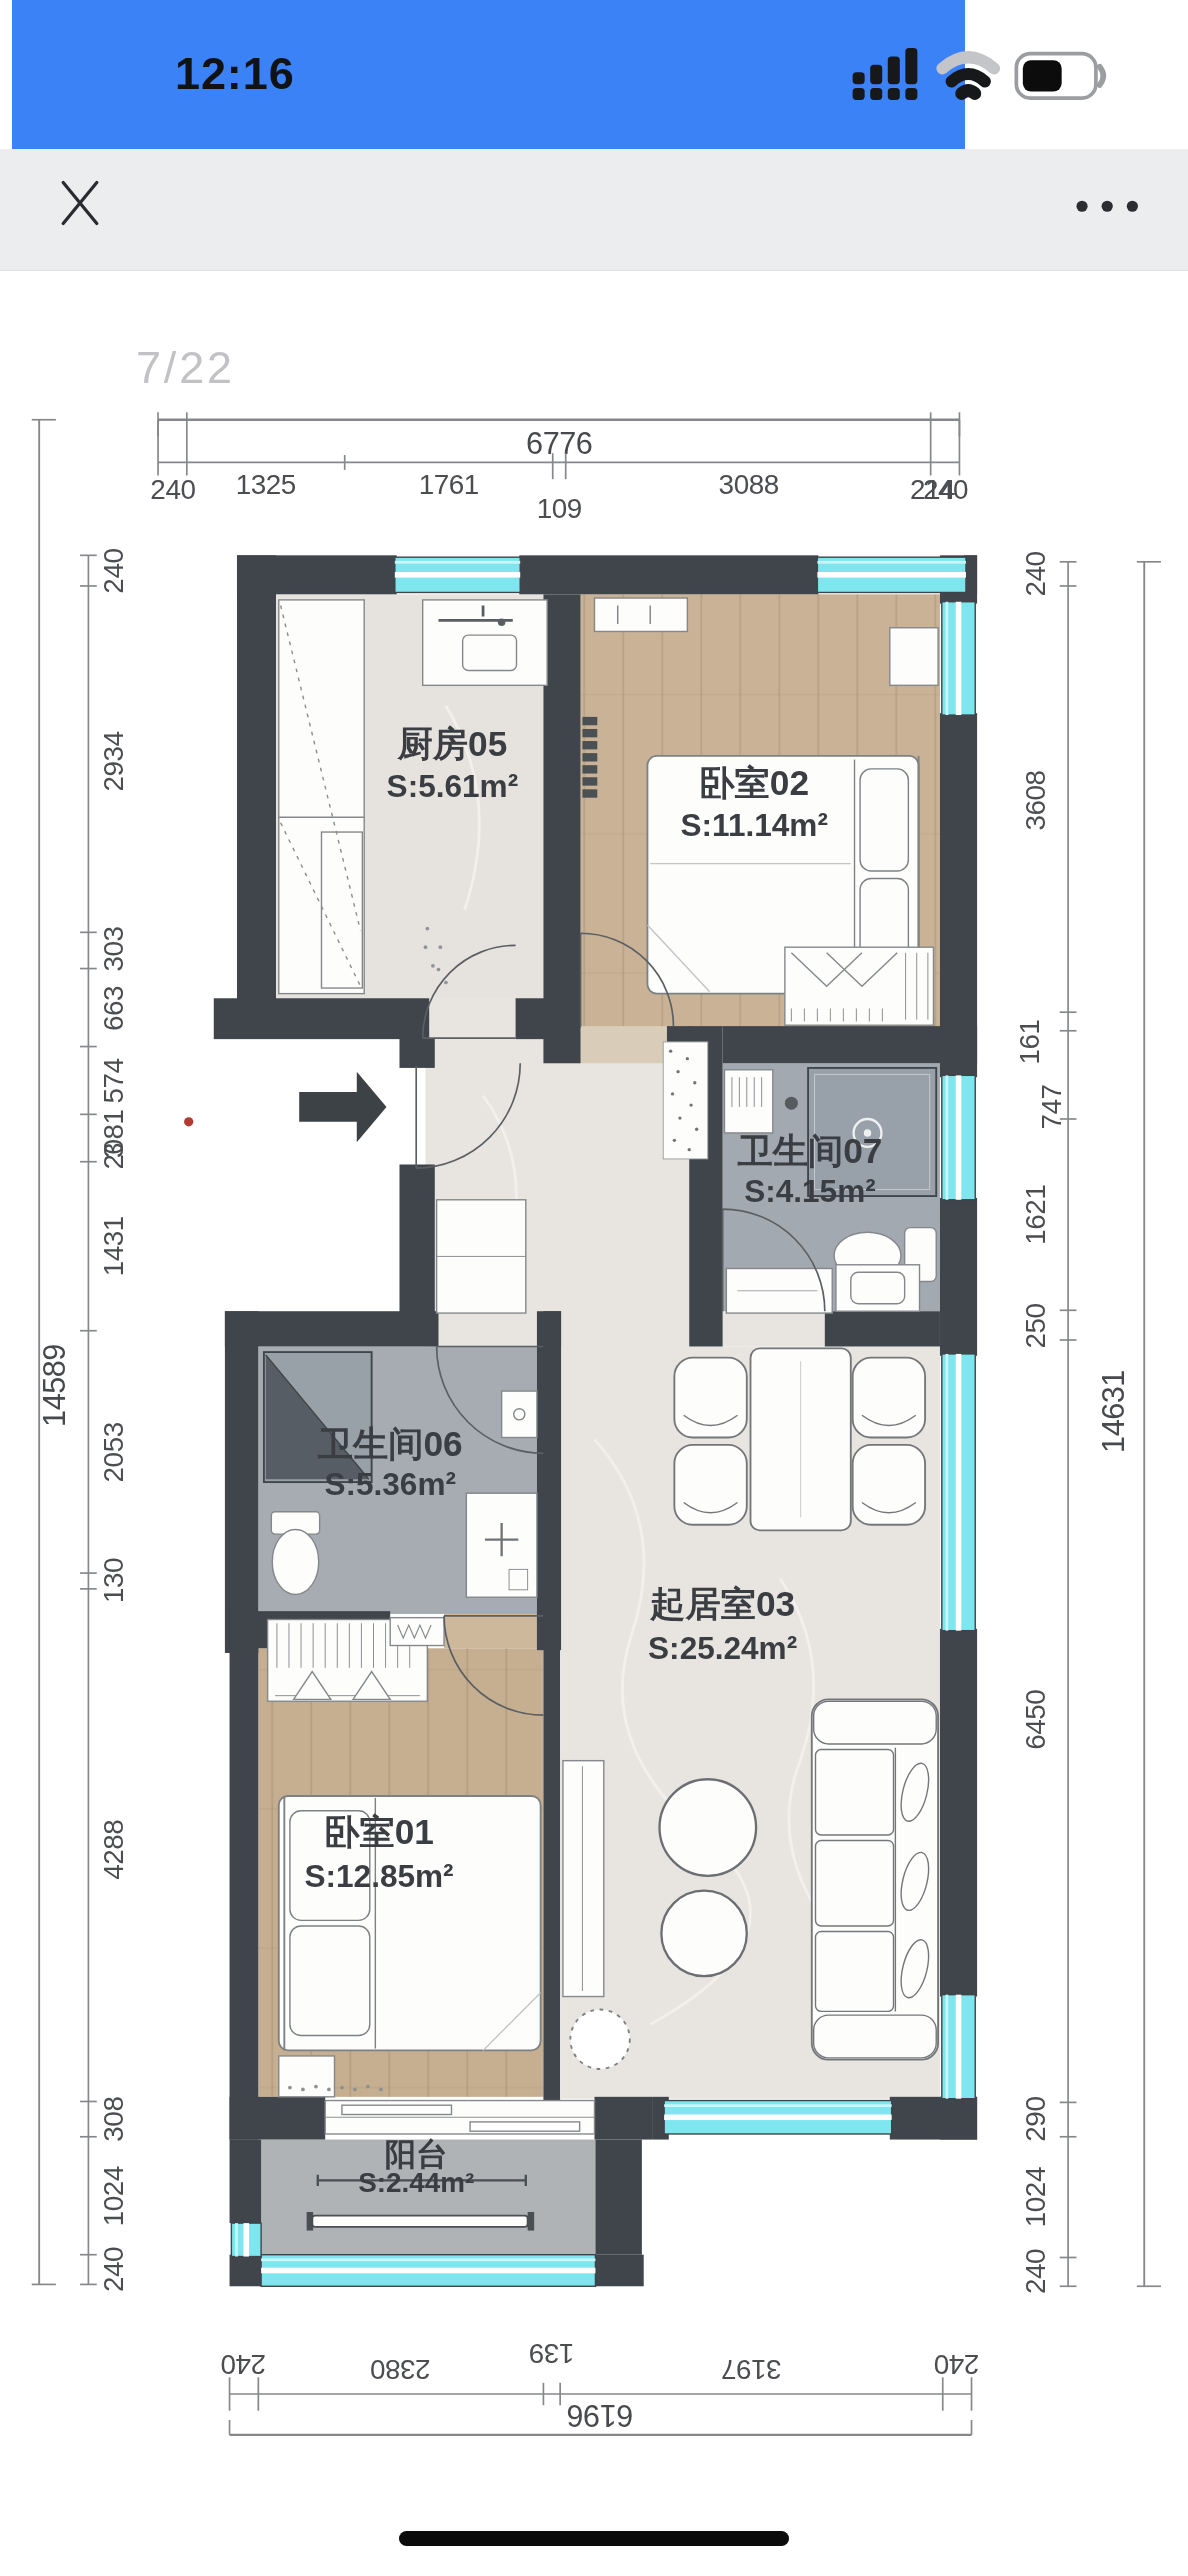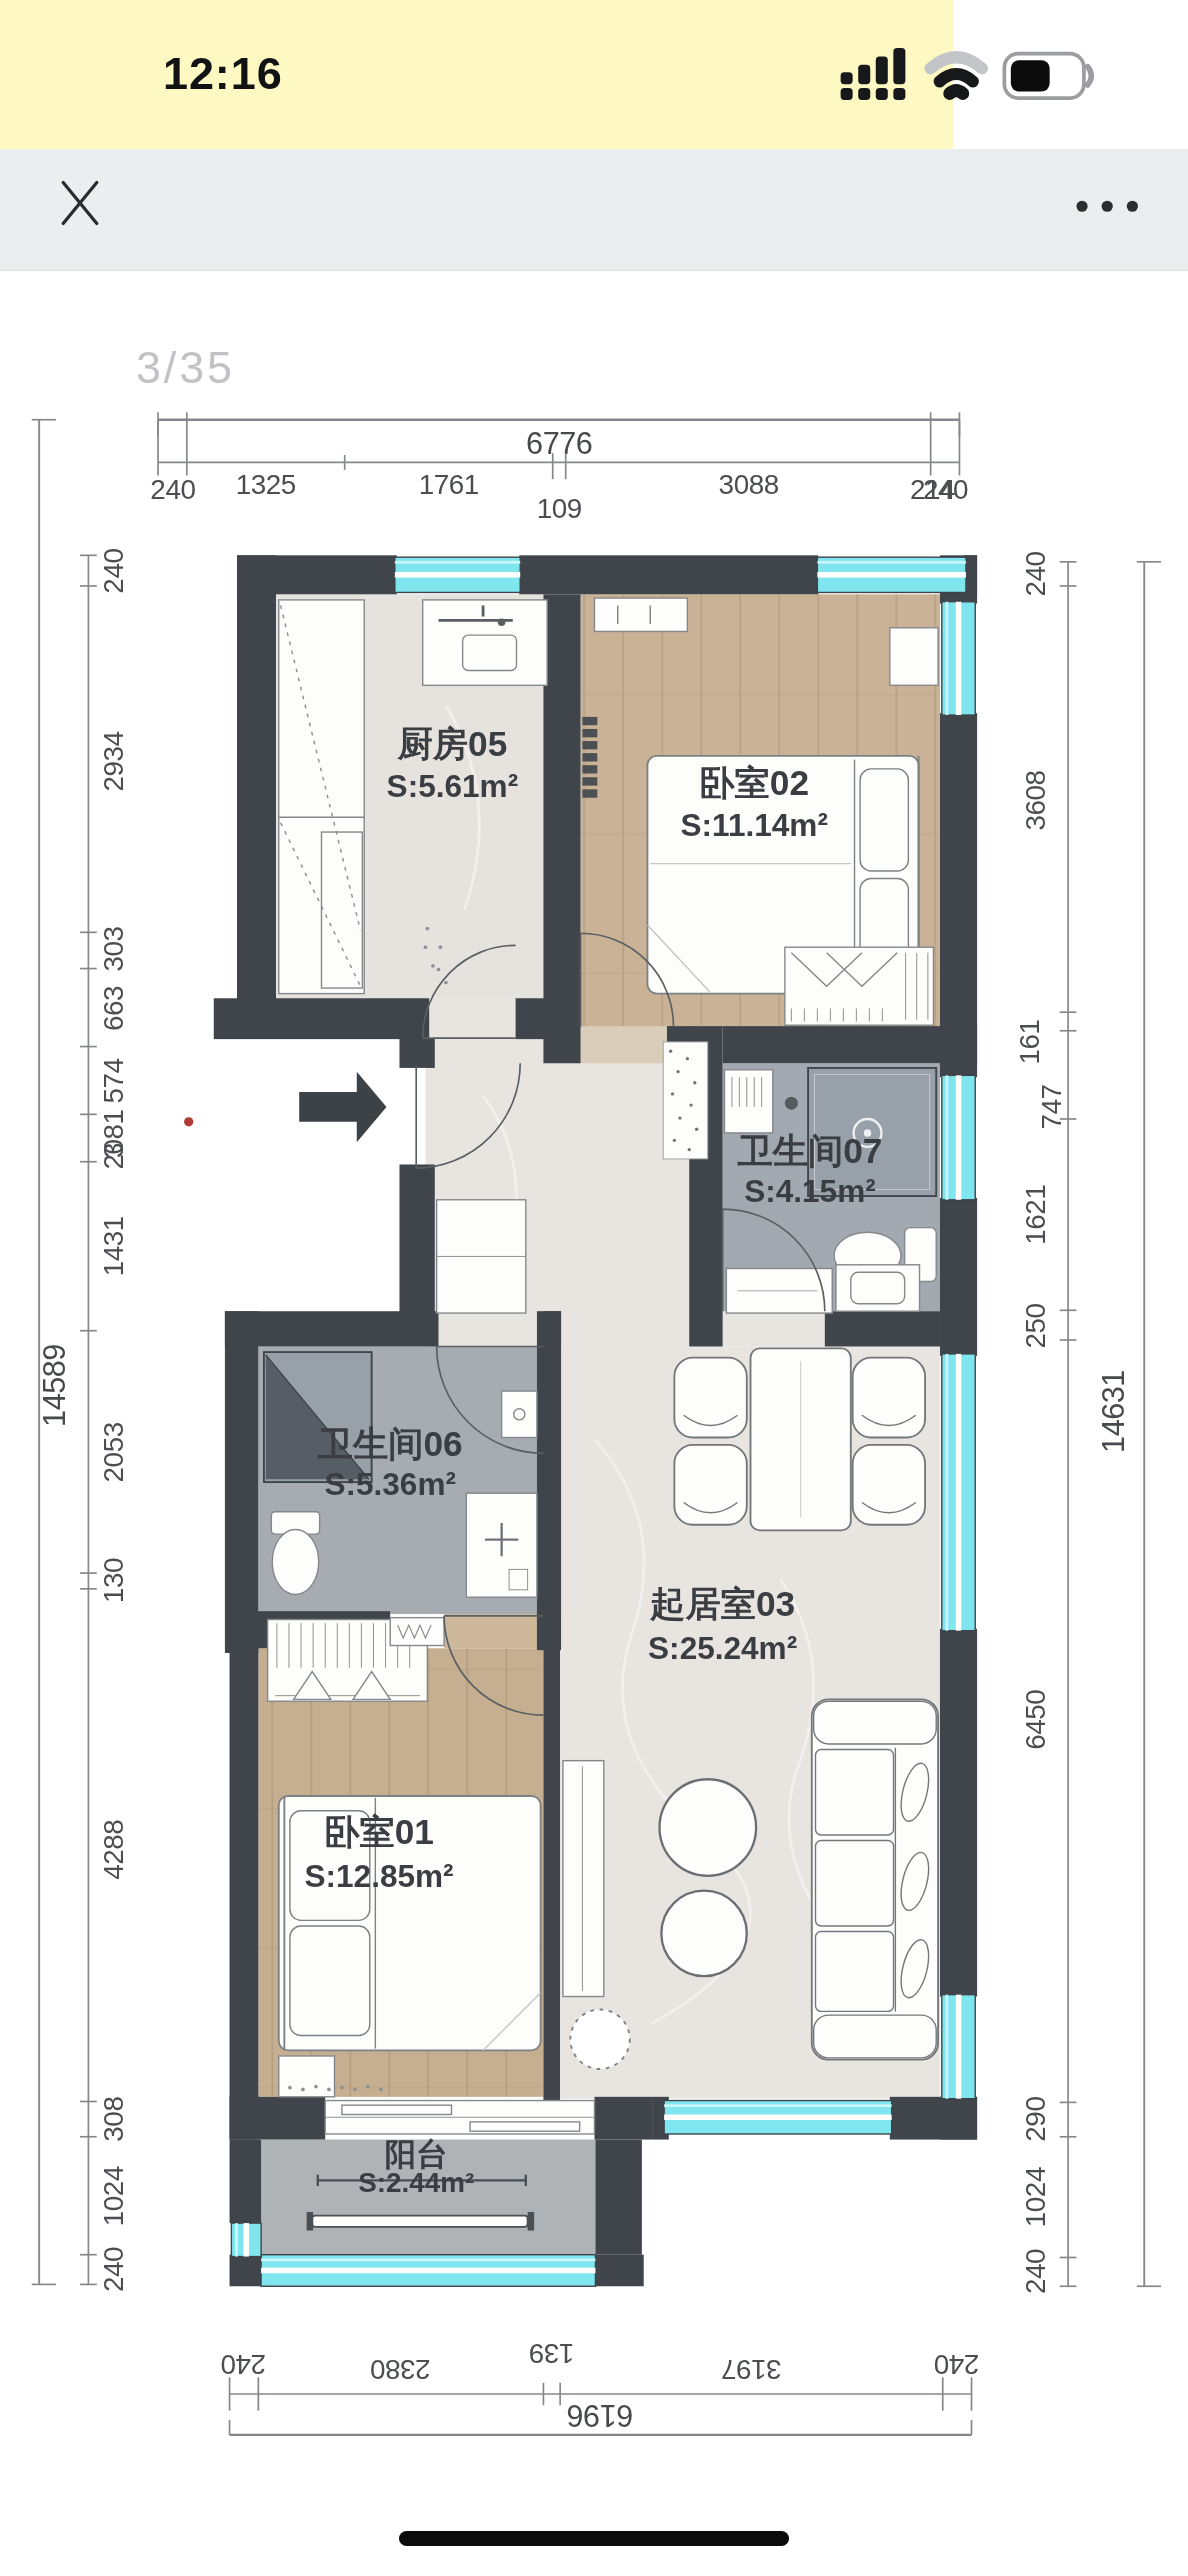--- a/index.html
+++ b/index.html
@@ -1,19 +1,19 @@
 <!DOCTYPE html>
 <html style="font-size:15px"><head>
 <meta charset="utf-8">
 <style>
   html,body{margin:0;padding:0;background:#ffffff;}
   #page{position:relative;width:1189px;height:2576px;background:#fff;overflow:hidden;
         font-family:"Liberation Sans", sans-serif;}
   
-  #statusbar{position:absolute;left:0;top:0;width:953px;height:149px;background:#fef9c3;z-index:3;}
+  #statusbar{position:absolute;left:12px;top:0;width:953px;height:149px;background:#3b82f6;z-index:3;}
   #time{position:absolute;left:163px;top:48px;font-size:45px;font-weight:700;color:#111214;letter-spacing:0.9px;}
   #toolbar{position:absolute;left:0;top:149px;width:1189px;height:121px;background:#ecedef;z-index:3;
            border-bottom:0.9px solid #dfe0e3;}
   #pageind{position:absolute;left:136px;top:342px;font-size:45px;color:#c1c1c6;letter-spacing:2.8px;z-index:3;}
   #homebar{position:absolute;left:399px;top:2531px;width:390px;height:15px;border-radius:8.4px;background:#0b0b0c;z-index:3;}
   #closebtn{position:absolute;left:52px;top:175px;width:56px;height:56px;z-index:4;cursor:pointer;}
   #morebtn{position:absolute;left:1068px;top:182px;width:84px;height:41px;z-index:4;cursor:pointer;}
   svg text{font-family:"Liberation Sans", sans-serif;}
   .dim{font-size:30px;fill:#4b4d51;letter-spacing:-0.5px;}
   .dimt{font-size:33px;fill:#47494d;letter-spacing:-0.5px;}
@@ -60,21 +60,21 @@
   <div id="toolbar"></div>
   <svg id="closebtn" viewBox="0 0 60 60">
     <path d="M12,8 L48,52 M48,8 L12,52" stroke="#2a2b2e" stroke-width="3.5" fill="none" stroke-linecap="round"></path>
   </svg>
   <svg id="morebtn" viewBox="0 0 90 44">
     <circle cx="15" cy="26" r="6" fill="#2c2d30"></circle>
       <circle cx="42" cy="26" r="6" fill="#2c2d30"></circle>
       <circle cx="69" cy="26" r="6" fill="#2c2d30"></circle>
   </svg>
 
-  <div id="pageind">3/35</div>
+  <div id="pageind">7/22</div>
 
   <svg id="plan" width="1189" height="2576" viewBox="0 0 1280 2774">
     <defs>
       <pattern id="plank" width="42" height="150" patternUnits="userSpaceOnUse">
         <path d="M41,0 V150" stroke="rgba(80,55,30,0.13)" stroke-width="2"></path>
         <path d="M0,148 H42" stroke="rgba(80,55,30,0.07)" stroke-width="1.5"></path>
       </pattern>
     </defs>
 
     <g>

